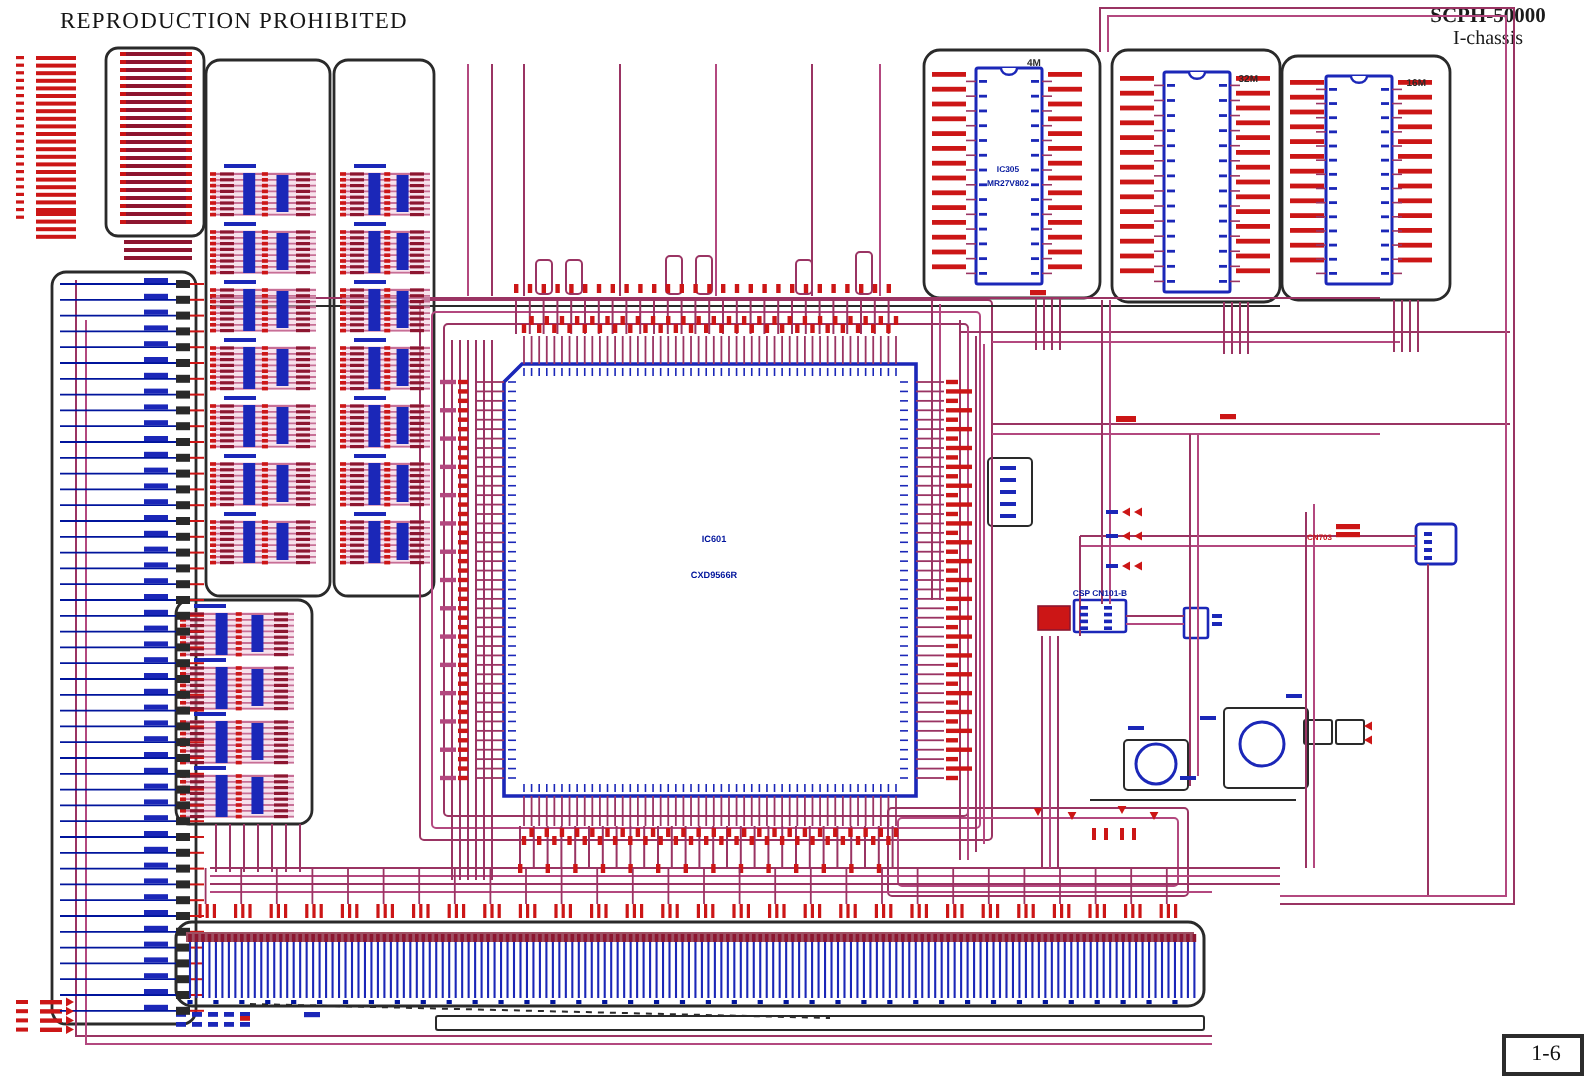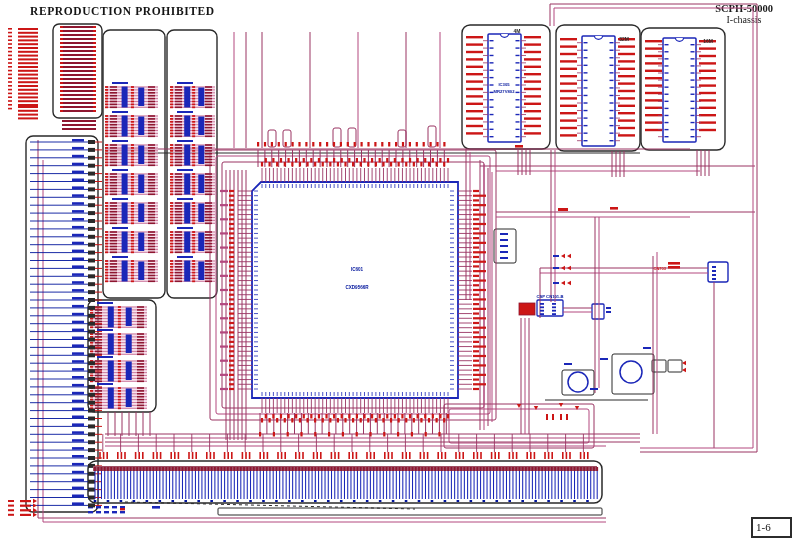--- a/index.html
+++ b/index.html
@@ -1,25 +1,25 @@
 <!DOCTYPE html>
 <html><head>
 <meta charset="utf-8">
 <style>
   html,body{margin:0;padding:0;background:#ffffff;}
   .stage{position:relative;width:793px;height:541px;background:#ffffff;overflow:hidden;
          font-family:"Liberation Serif", serif;}
   #art{position:absolute;left:0;top:0;}
-  .warning{position:absolute;left:30px;top:5px;font-size:11.5px;font-weight:bold;
+  .warning{position:absolute;left:30px;top:5px;font-size:11.5px;font-weight:normal;
            letter-spacing:.6px;color:#151515;}
   .modelblock{position:absolute;left:698px;top:3px;width:92px;text-align:center;color:#1a1a1a;}
   .model{font-size:10.5px;font-weight:bold;}
   .chassis{font-size:10px;}
   .pagebox{position:absolute;left:751px;top:517px;width:34px;height:16px;border:2px solid #2c2c2c;
-           font-size:11px;color:#111;padding:0 0 1px 3px;line-height:16px;background:#fff;}
+           font-size:11px;color:#111;padding:0 0 1px 3px;line-height:16px;background:#fff;text-align:center;}
   svg text{font-family:"Liberation Sans", sans-serif;}
 </style>
 </head>
 <body>
 
 <div class="stage">
   <div class="warning">REPRODUCTION PROHIBITED</div>
   <div class="modelblock">
     <div class="model">SCPH-50000</div>
     <div class="chassis">I-chassis</div>

